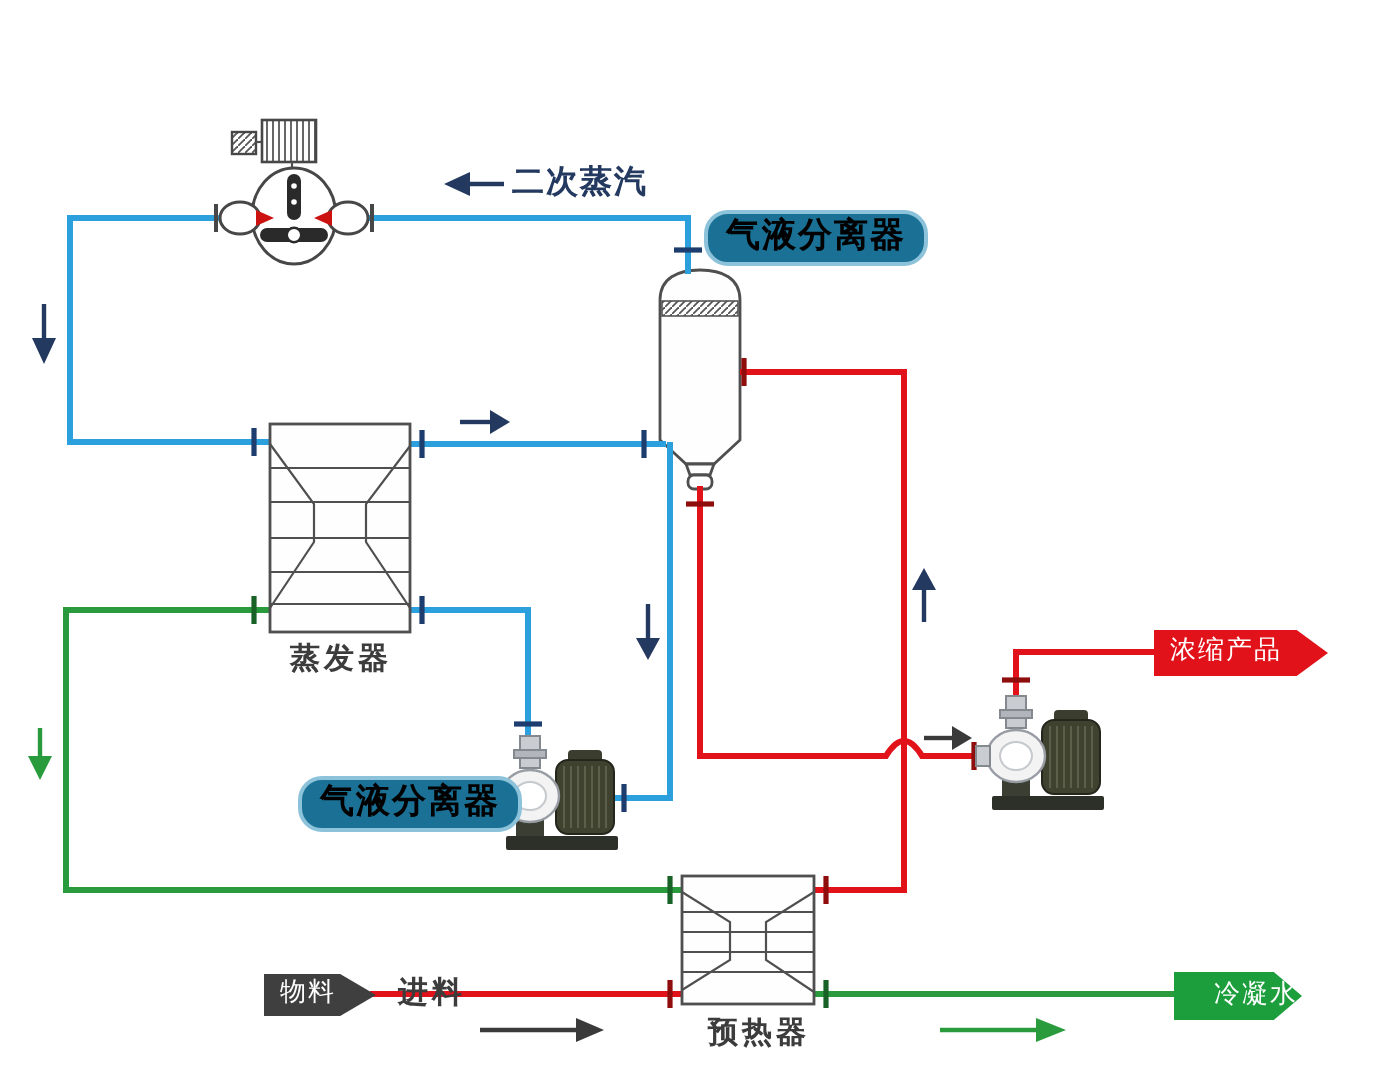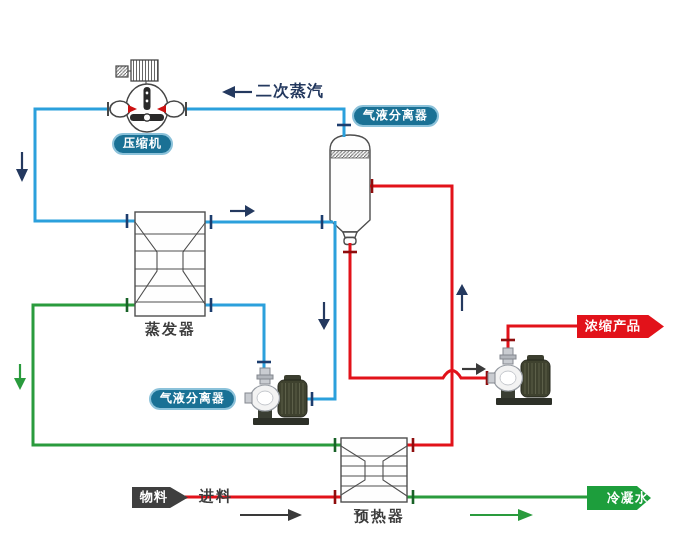--- a/index.html
+++ b/index.html
@@ -4,32 +4,32 @@
 <style>
   html,body{margin:0;padding:0;background:#fff;}
   #stage{
     position:relative;width:689px;height:540px;background:#ffffff;overflow:hidden;
     font-family:"DejaVu Sans","Liberation Sans",sans-serif;
     margin-top:24px;
   }
   #stage svg{position:absolute;left:0;top:0;}
   .lbl{position:absolute;white-space:nowrap;line-height:1.1;}
   .badge{
-    background:var(--badge-teal);color:#ffffff;font-size:12px;font-weight:bold;
+    background:var(--badge-teal);color:#000000;font-size:17px;font-weight:bold;
     letter-spacing:1px;padding:2px 9px 3px 9px;border-radius:12px;
     border:2px solid var(--badge-border);
   }
   .plain{
     color:var(--text-dark);font-size:15px;font-weight:bold;letter-spacing:2px;
   }
   .navy{
     color:var(--arrow-navy);font-size:16px;font-weight:bold;letter-spacing:1px;
   }
   .banner{
-    display:flex;align-items:center;color:#fff;font-size:13px;font-weight:bold;
+    display:flex;align-items:center;color:#fff;font-size:13px;font-weight:normal;
     letter-spacing:1px;padding-left:8px;box-sizing:border-box;
   }
   .banner.red{background:var(--pipe-red);clip-path:polygon(0 0,82% 0,100% 50%,82% 100%,0 100%);}
   .banner.green{background:var(--banner-green);clip-path:polygon(0 0,78% 0,100% 50%,78% 100%,0 100%);padding-left:20px;}
   .banner.dark{background:var(--banner-dark);clip-path:polygon(0 0,68% 0,100% 50%,68% 100%,0 100%);}
   .pipe{fill:none;stroke-width:3;}
   .pb{stroke:var(--pipe-blue);}
   .pg{stroke:var(--pipe-green);}
   .pr{stroke:var(--pipe-red);}
   .tick{stroke-width:2.6;}
@@ -184,21 +184,20 @@
     <g>
       <use href="#pump-shape" x="245" y="344"></use>
     </g>
     <g>
       <use href="#pump-shape" x="488" y="324"></use>
     </g>
   </svg>
 
   <div class="lbl navy" style="left:256px;top:58px;">二次蒸汽</div>
 
-  <div class="lbl badge" style="left:112px;top:109px;">压缩机</div>
 
   <div class="lbl badge" style="left:352px;top:81px;">气液分离器</div>
 
   <div class="lbl plain" style="left:145px;top:297px;">蒸发器</div>
 
   <div class="lbl badge" style="left:149px;top:364px;">气液分离器</div>
 
 
   <div class="lbl banner red" style="left:577px;top:291px;width:87px;height:23px;">浓缩产品</div>
 

